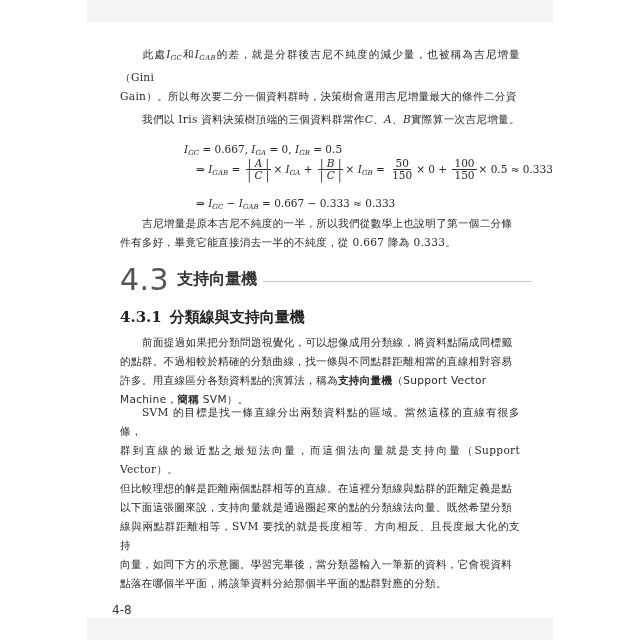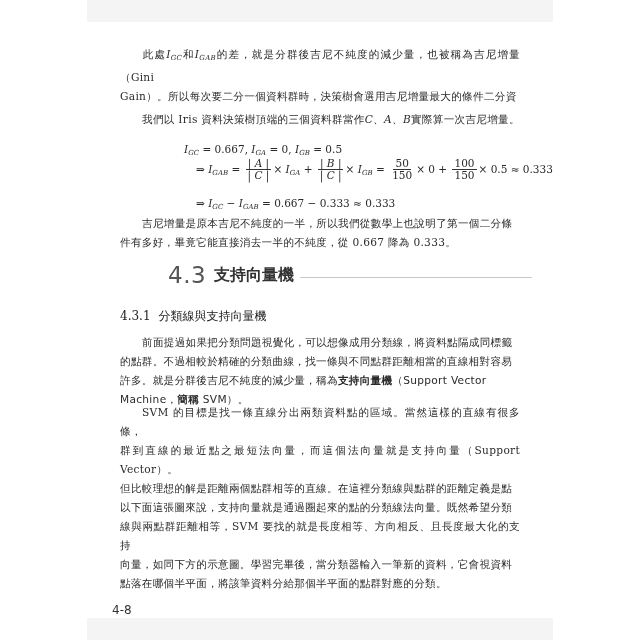--- a/index.html
+++ b/index.html
@@ -11,24 +11,24 @@
   .page { position: absolute; left: 0; top: 0; width: 640px; height: 640px; }
   .para { position: absolute; left: 120px; width: 400px; font-size: 10.6px; line-height: 19px; letter-spacing: 0.3px; text-align: justify; }
   .para .indent { display: inline-block; width: 22px; }
   .mi { font-style: italic; font-family: "DejaVu Serif", serif; }
   .sub { font-size: 7px; vertical-align: -2px; font-style: italic; }
   .eq { position: absolute; font-family: "DejaVu Serif", serif; font-size: 10.5px; color: #2a2a2a; white-space: nowrap; }
   .frac { display: inline-flex; flex-direction: column; align-items: center; vertical-align: middle; line-height: 11px; margin: 0 2px; }
   .frac .num { border-bottom: 1px solid #333; padding: 0 2px; }
   .frac .den { padding: 0 2px; }
   .h2 { position: absolute; left: 120px; top: 262px; display: flex; align-items: center; width: 412px; }
-  .h2 .num { font-family: "DejaVu Sans", sans-serif; font-size: 23px; color: #555; letter-spacing: 0.5px; margin-left: 48px; }
+  .h2 .num { font-family: "DejaVu Sans", sans-serif; font-size: 30px; color: #555; letter-spacing: 0.5px; }
   .h2 .title { font-family: "DejaVu Sans", sans-serif; font-size: 16px; font-weight: bold; color: #333; margin-left: 8px; }
   .h2 .rule { flex: 1; height: 1px; background: #c8c8c8; margin-left: 6px; margin-top: 4px; }
-  .h3 { position: absolute; left: 120px; top: 308px; font-family: "DejaVu Sans", sans-serif; font-size: 12px; font-weight: normal; color: #222; }
+  .h3 { position: absolute; left: 120px; top: 308px; font-family: "DejaVu Sans", sans-serif; font-size: 15px; font-weight: bold; color: #222; }
   .h3 .num { font-family: "DejaVu Serif", serif; margin-right: 8px; }
   .sans { font-family: "DejaVu Sans", sans-serif; }
   .bold { font-weight: bold; }
   .pageno { position: absolute; left: 112px; top: 603px; font-family: "DejaVu Sans", sans-serif; font-size: 12px; color: #333; }
 </style>
 </head>
 <body>
 
 <div class="band top"></div>
 <div class="band bottom"></div>
@@ -79,21 +79,21 @@
     <span class="rule"></span>
   </div>
 
   <div class="h3">
     <span class="num">4.3.1</span><span>分類線與支持向量機</span>
   </div>
 
   <div class="para" style="top:333px;">
     <div><span class="indent"></span><span>前面提過如果把分類問題視覺化，可以想像成用分類線，將資料點隔成同標籤</span></div>
     <div>的點群。不過相較於精確的分類曲線，找一條與不同點群距離相當的直線相對容易</div>
-    <div><span>許多。就是分群後吉尼不純度的減少量，稱為</span><span class="bold sans">支持向量機</span><span class="sans">（Support Vector</span></div>
+    <div><span>許多。用直線區分各類資料點的演算法，稱為</span><span class="bold sans">支持向量機</span><span class="sans">（Support Vector</span></div>
     <div><span class="sans">Machine，</span><span class="bold sans">簡稱</span><span class="sans"> SVM）。</span></div>
   </div>
 
   <div class="para" style="top:403px;">
     <div><span class="indent"></span><span>SVM 的目標是找一條直線分出兩類資料點的區域。當然這樣的直線有很多條，</span></div>
     <div>群到直線的最近點之最短法向量，而這個法向量就是支持向量（Support Vector）。</div>
     <div>但比較理想的解是距離兩個點群相等的直線。在這裡分類線與點群的距離定義是點</div>
     <div>以下面這張圖來說，支持向量就是通過圈起來的點的分類線法向量。既然希望分類</div>
     <div>線與兩點群距離相等，SVM 要找的就是長度相等、方向相反、且長度最大化的支持</div>
     <div>向量，如同下方的示意圖。學習完畢後，當分類器輸入一筆新的資料，它會視資料</div>

